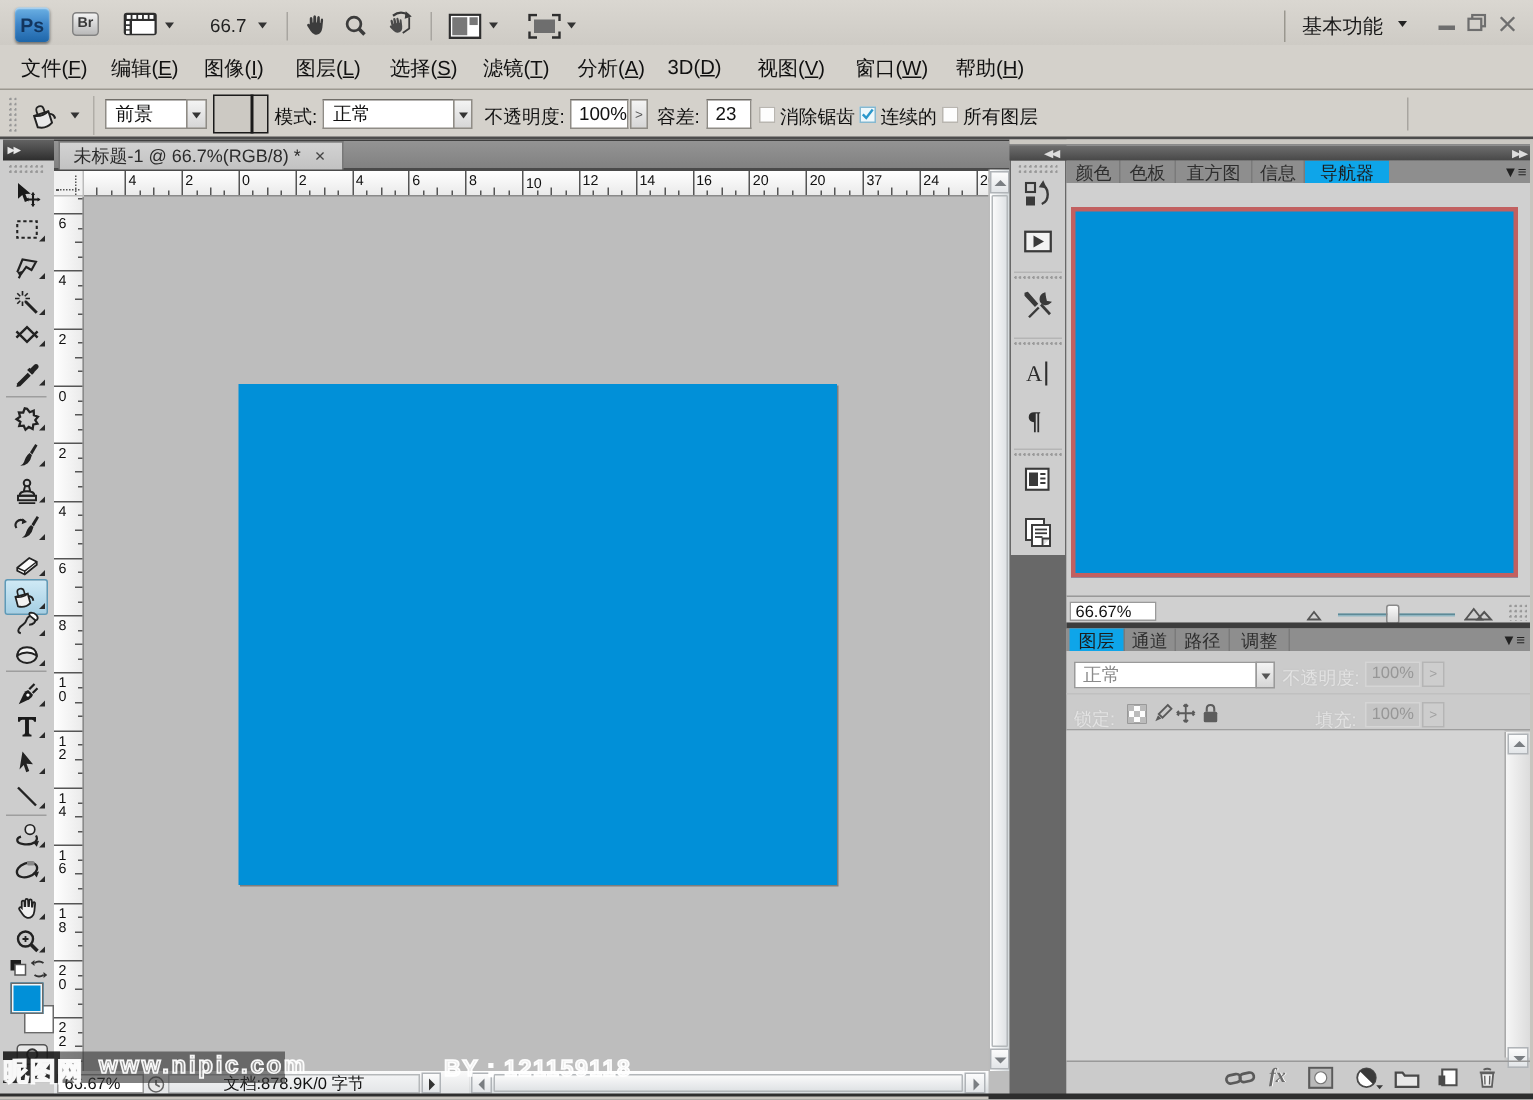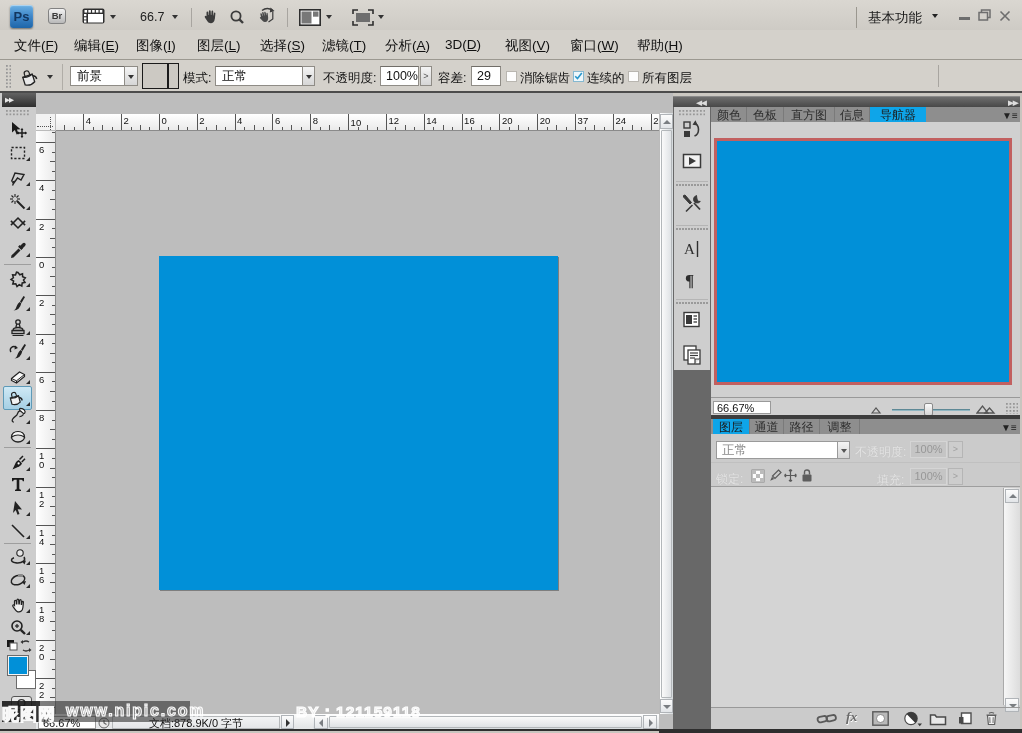--- a/index.html
+++ b/index.html
@@ -187,21 +187,21 @@
   <div class="abs" style="left:167px;top:2px;width:2px;height:26px;background:#1a1a1a;"></div>
   <span class="olabel" style="left:183px;">模式:</span>
   <div class="combo" style="left:215px;top:5px;width:88px;height:20px;line-height:18px;padding-left:6px;">正常</div>
   <div class="combobtn" style="left:302px;top:5px;width:13px;height:20px;">
       <div class="cbarrow" style="left:2.5px;top:8px;"></div>
     </div>
   <span class="olabel" style="left:323px;">不透明度:</span>
   <div class="combo" style="left:380px;top:5px;width:39px;height:20px;line-height:18px;padding-left:5px;">100%</div>
   <div class="combobtn" style="left:420px;top:5px;width:12px;height:20px;color:#555;font-size:9px;text-align:center;line-height:18px;">&gt;</div>
   <span class="olabel" style="left:438px;">容差:</span>
-  <div class="combo" style="left:471px;top:5px;width:30px;height:20px;line-height:18px;padding-left:5px;">29</div>
+  <div class="combo" style="left:471px;top:5px;width:30px;height:20px;line-height:18px;padding-left:5px;">23</div>
   <div class="checkbox" style="left:506px;"></div>
   <span class="olabel" style="left:520px;">消除锯齿</span>
   <div class="checkbox" style="left:573px;background:#fff;border-color:#8ab6cc;">
       <svg width="11" height="11" viewBox="0 0 11 11" style="margin:-1px 0 0 -1px;">
         <rect x="0.5" y="0.5" width="10" height="10" fill="#eef7fb" stroke="#85b8d0"></rect>
         <path d="M2.2 5.2 L4.5 7.6 L8.8 2" fill="none" stroke="#2a97cb" stroke-width="1.6"></path>
       </svg>
     </div>
   <span class="olabel" style="left:587px;">连续的</span>
   <div class="checkbox" style="left:628px;"></div>
@@ -363,20 +363,23 @@
         <path fill="#333" d="M17 1 L17 5 L14.5 3 Z M23 9 L23 13 L25.5 11 Z"></path>
       </svg>
     <div class="abs" style="left:16px;top:577px;width:20px;height:19px;background:#fff;border:1px solid #6b6b6b;"></div>
     <div class="abs" style="left:7px;top:562px;width:22px;height:21px;background:#0190d8;border:1px solid #6b6b6b;box-shadow:inset 0 0 0 1px #f5f5f5;"></div>
     <div class="abs" style="left:11px;top:603px;width:21px;height:14px;border:1px solid #555;border-radius:3px;background:#e8e8e8;">
         <svg width="19" height="12" viewBox="0 0 19 12">
           <circle cx="9.5" cy="6" r="3.4" fill="none" stroke="#333" stroke-width="1.4"></circle>
         </svg>
       </div>
   </div>
+  <div id="docwell" class="abs">
+      <div id="doctab" class="abs">未标题-1 @ 66.7%(RGB/8) * <span style="margin-left:6px;color:#444;">×</span></div>
+    </div>
   <div id="rulerh" class="abs">
       <div class="htickmaj" style="left:27.2px;"></div>
       <span class="rnum" style="left:29.7px;top:2px;">4</span>
       <div class="htickmin" style="left:36.7px;top:13px;height:4px;"></div>
       <div class="htickmin" style="left:46.1px;top:11px;height:6px;"></div>
       <div class="htickmin" style="left:55.6px;top:13px;height:4px;"></div>
       <div class="htickmaj" style="left:65.0px;"></div>
       <span class="rnum" style="left:67.5px;top:2px;">2</span>
       <div class="htickmin" style="left:74.5px;top:13px;height:4px;"></div>
       <div class="htickmin" style="left:84.0px;top:11px;height:6px;"></div>

